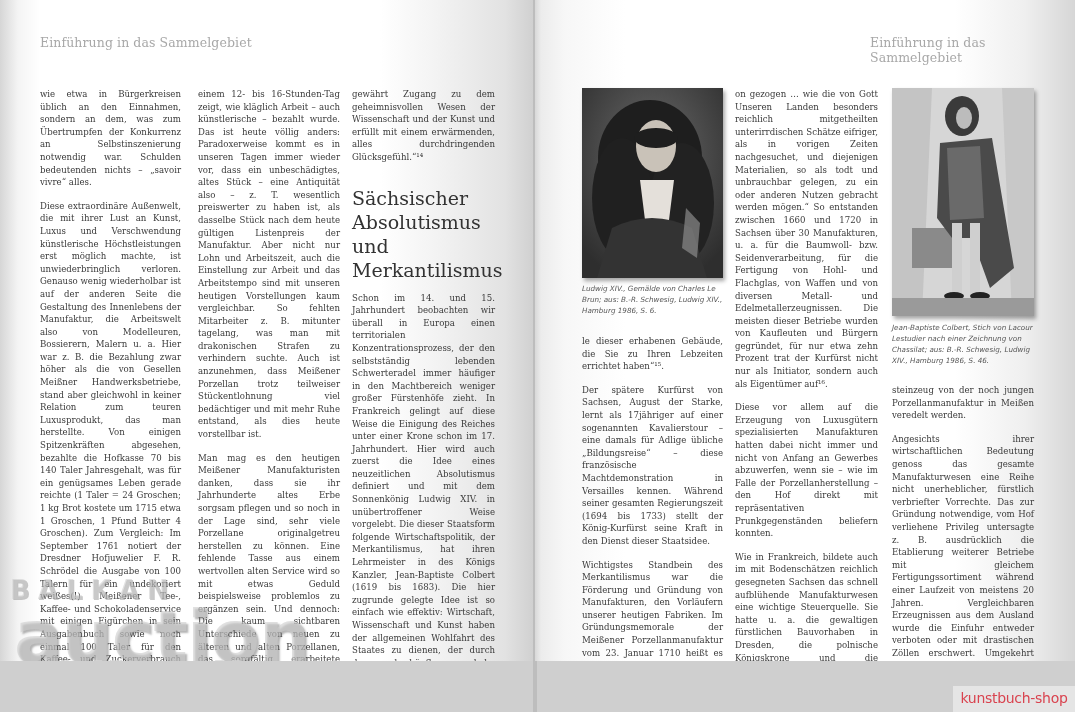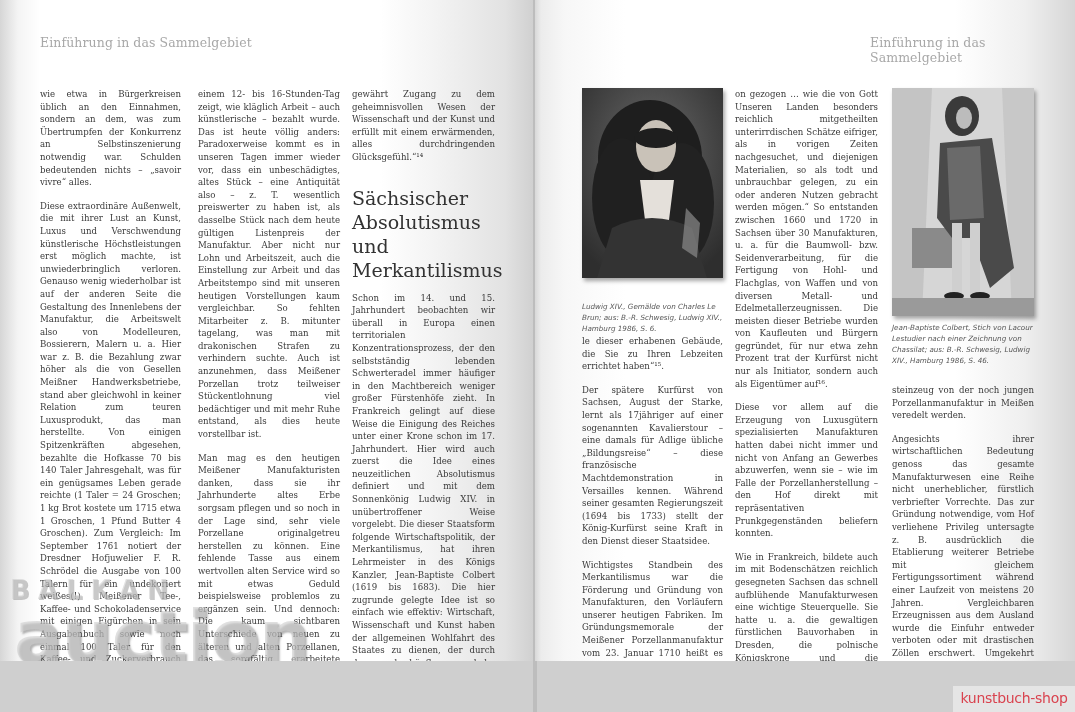--- a/index.html
+++ b/index.html
@@ -116,21 +116,21 @@
       <ellipse cx="68" cy="70" rx="52" ry="58" fill="#1e1e1e"></ellipse>
       <ellipse cx="40" cy="110" rx="30" ry="60" fill="#202020"></ellipse>
       <ellipse cx="100" cy="115" rx="32" ry="60" fill="#222"></ellipse>
       <ellipse cx="74" cy="58" rx="20" ry="26" fill="#c9c2b8"></ellipse>
       <ellipse cx="74" cy="50" rx="22" ry="10" fill="#1e1e1e"></ellipse>
       <path d="M58 92 L92 92 L86 140 L64 140 Z" fill="#e4e0da"></path>
       <path d="M30 140 Q70 120 110 140 L125 190 L15 190 Z" fill="#333"></path>
       <path d="M104 120 L118 135 L115 170 L100 160 Z" fill="#8a8a8a" opacity="0.7"></path>
     </svg>
   </div>
-  <div class="caption" style="left:47px; top:301px; width:150px;">Ludwig XIV., Gemälde von Charles Le Brun; aus: B.-R. Schwesig, Ludwig XIV., Hamburg 1986, S. 6.</div>
+  <div class="caption" style="left:47px; top:283px; width:150px;">Ludwig XIV., Gemälde von Charles Le Brun; aus: B.-R. Schwesig, Ludwig XIV., Hamburg 1986, S. 6.</div>
 
   <div class="figure" style="left:892px; top:88px; width:142px; height:228px; margin-left:-535px; background:#d9d9d9;">
     <svg width="142" height="228" viewBox="0 0 142 228">
       <rect width="142" height="228" fill="#d6d6d6"></rect>
       <path d="M0 0 L40 0 L30 228 L0 228 Z" fill="#c4c4c4"></path>
       <path d="M110 0 L142 0 L142 228 L120 228 Z" fill="#c8c8c8"></path>
       <rect x="20" y="140" width="40" height="40" fill="#8a8a8a"></rect>
       <ellipse cx="70" cy="28" rx="17" ry="20" fill="#3a3a3a"></ellipse>
       <ellipse cx="72" cy="30" rx="8" ry="11" fill="#bcbcbc"></ellipse>
       <path d="M48 55 L100 50 L122 180 L98 200 L80 150 L60 150 L45 130 Z" fill="#4a4a4a"></path>

